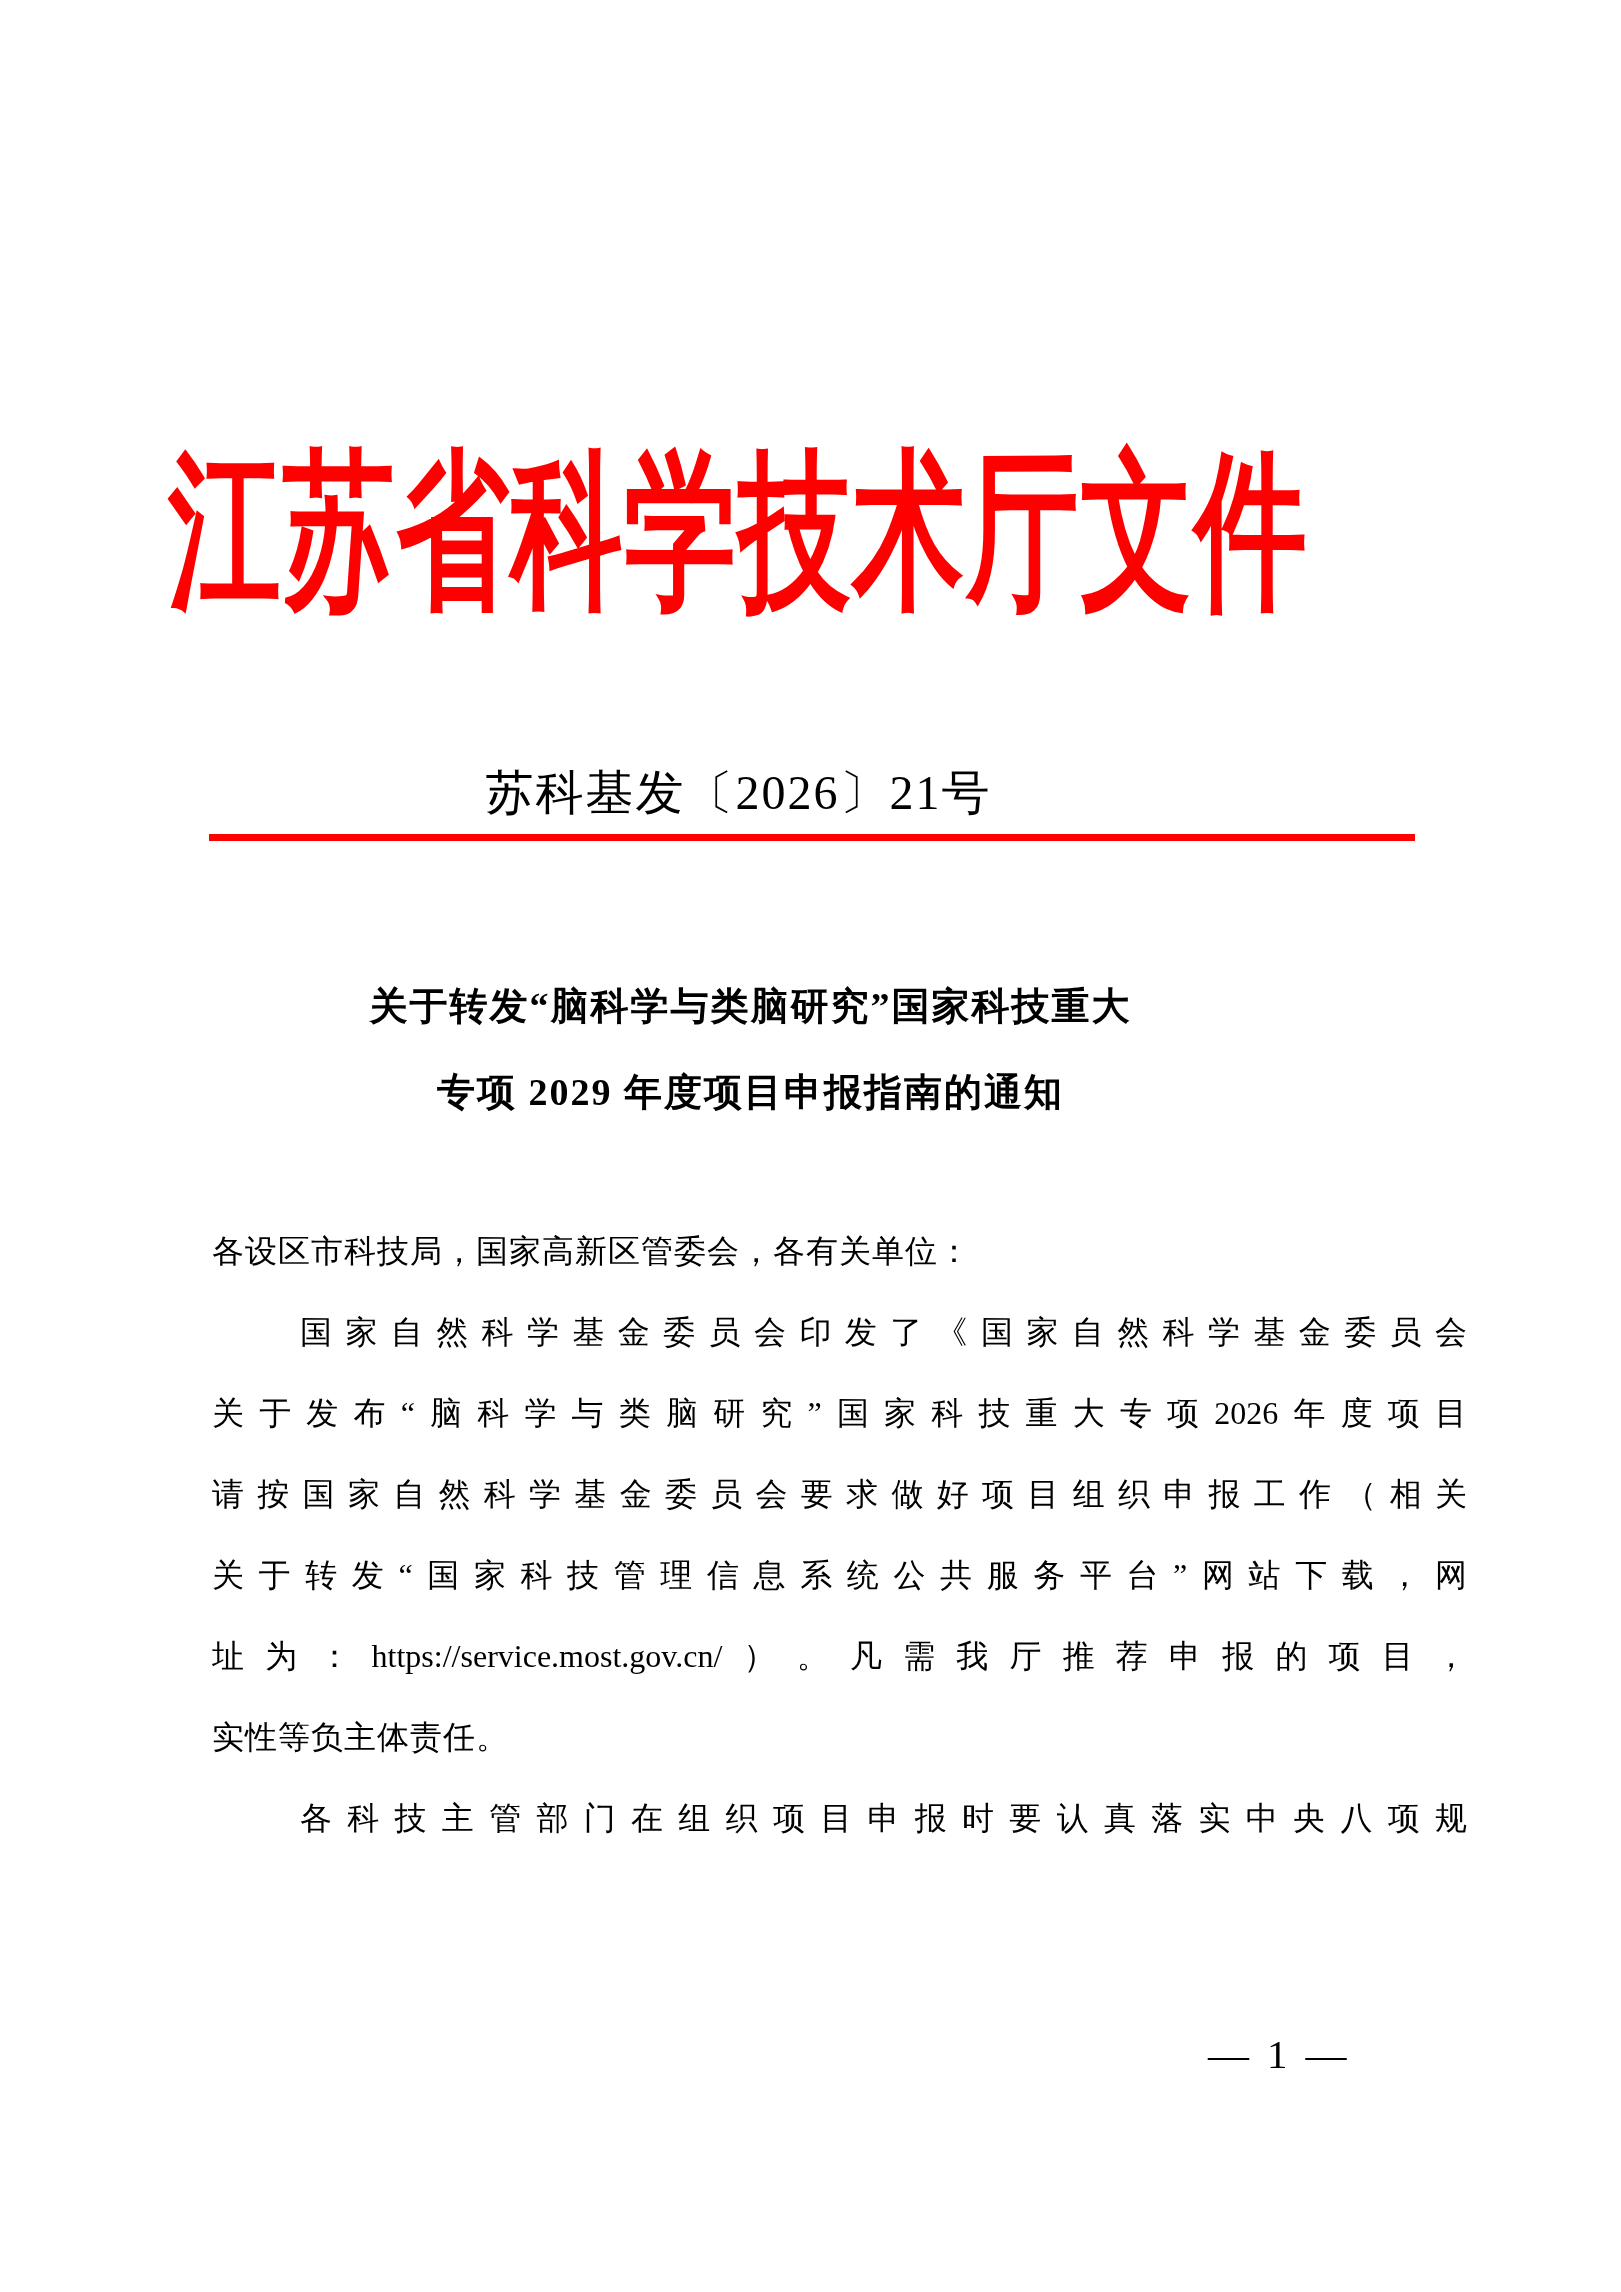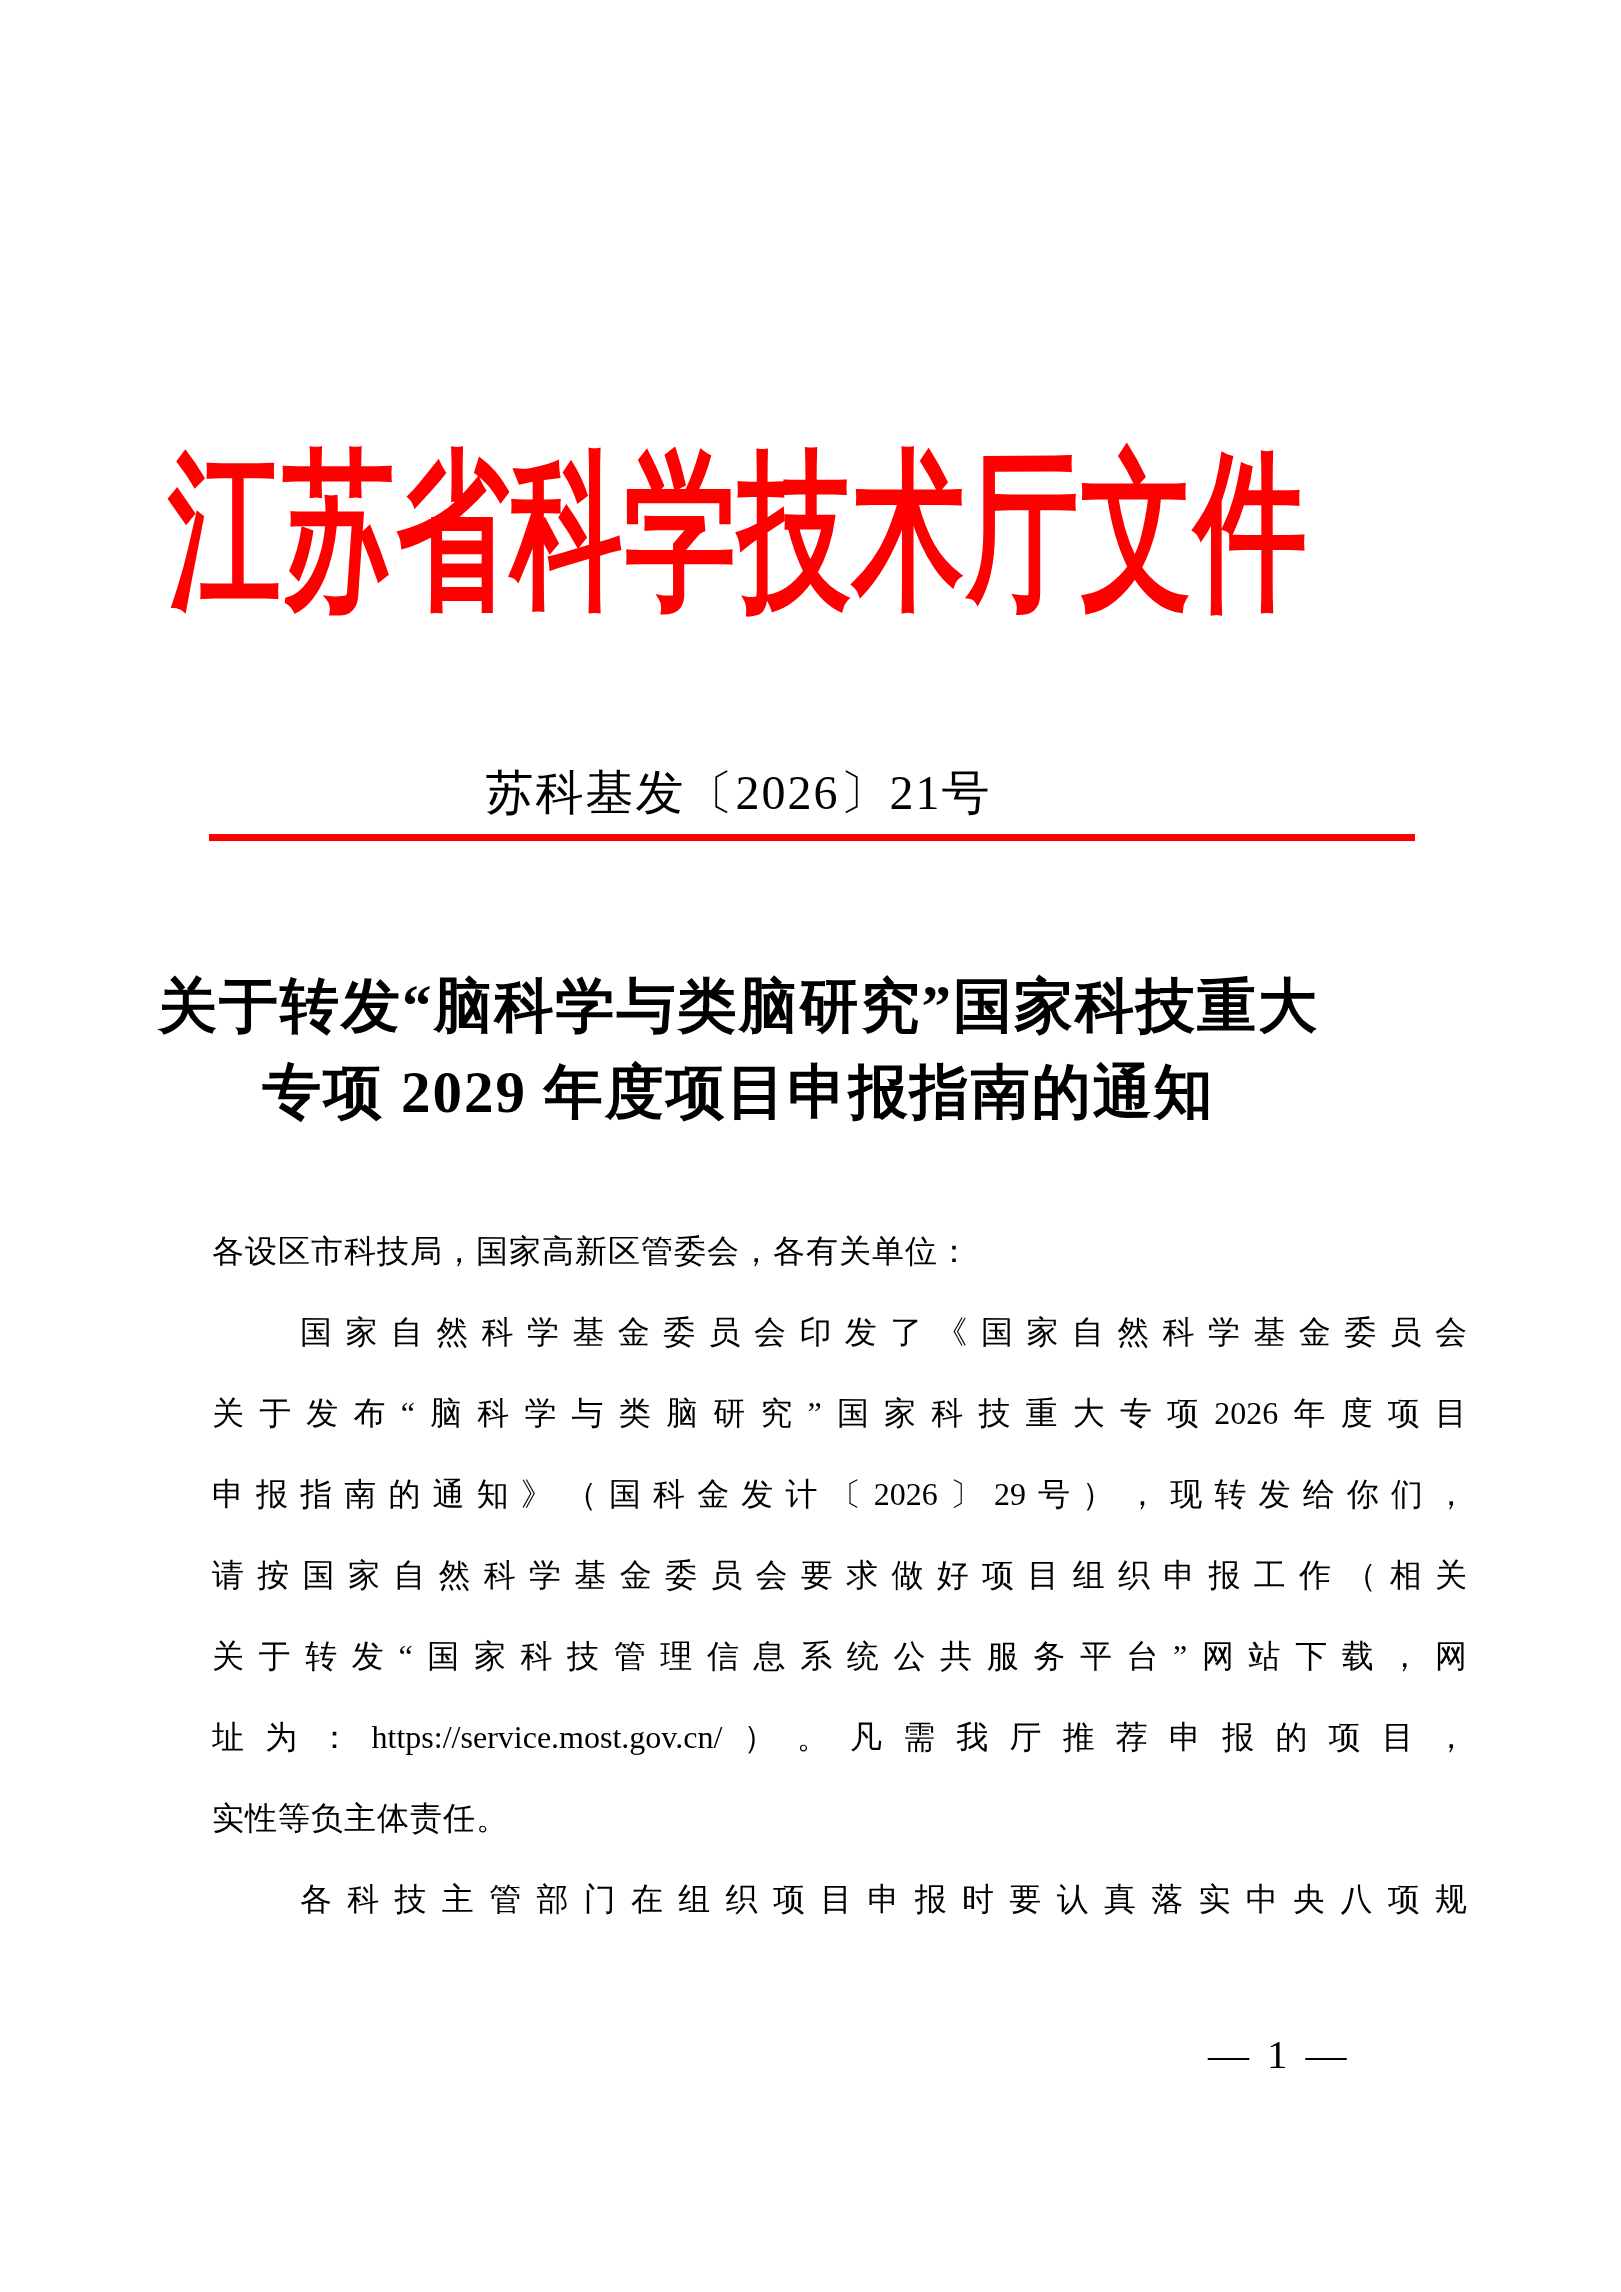--- a/index.html
+++ b/index.html
@@ -51,25 +51,25 @@
     left: 209px;
     width: 1206px;
     height: 6.9px;
     background: #FF0000;
   }
 
   
   .doc-title {
     position: absolute;
     top: 963px;
-    left: 0;
+    left: 12px;
     width: 100%;
     text-align: center;
     font-weight: bold;
-    font-size: 59px;
+    font-size: 38px;
     line-height: 86px;
     letter-spacing: 2px;
   }
 
   
   .doc-body {
     position: absolute;
     top: 1211px;
     left: 212px;
     width: 1255px;
@@ -115,21 +115,20 @@
 
   <div class="doc-title">
     <div>关于转发“脑科学与类脑研究”国家科技重大</div>
     <div>专项 2029 年度项目申报指南的通知</div>
   </div>
 
   <div class="doc-body">
       <div class="body-line">各设区市科技局，国家高新区管委会，各有关单位：</div>
       <div class="body-line fill indent">国家自然科学基金委员会印发了《国家自然科学基金委员会</div>
       <div class="body-line fill">关于发布“脑科学与类脑研究”国家科技重大专项2026年度项目</div>
-      <div class="body-line fill">申报指南的通知》（国科金发计〔2026〕29号），现转发给你们，</div>
       <div class="body-line fill">请按国家自然科学基金委员会要求做好项目组织申报工作（相关</div>
       <div class="body-line fill">关于转发“国家科技管理信息系统公共服务平台”网站下载，网</div>
       <div class="body-line fill">址为：https://service.most.gov.cn/）。凡需我厅推荐申报的项目，</div>
       <div class="body-line">实性等负主体责任。</div>
       <div class="body-line fill indent">各科技主管部门在组织项目申报时要认真落实中央八项规</div>
     </div>
 
   <div class="page-number">— 1 —</div>
 
 </div>

